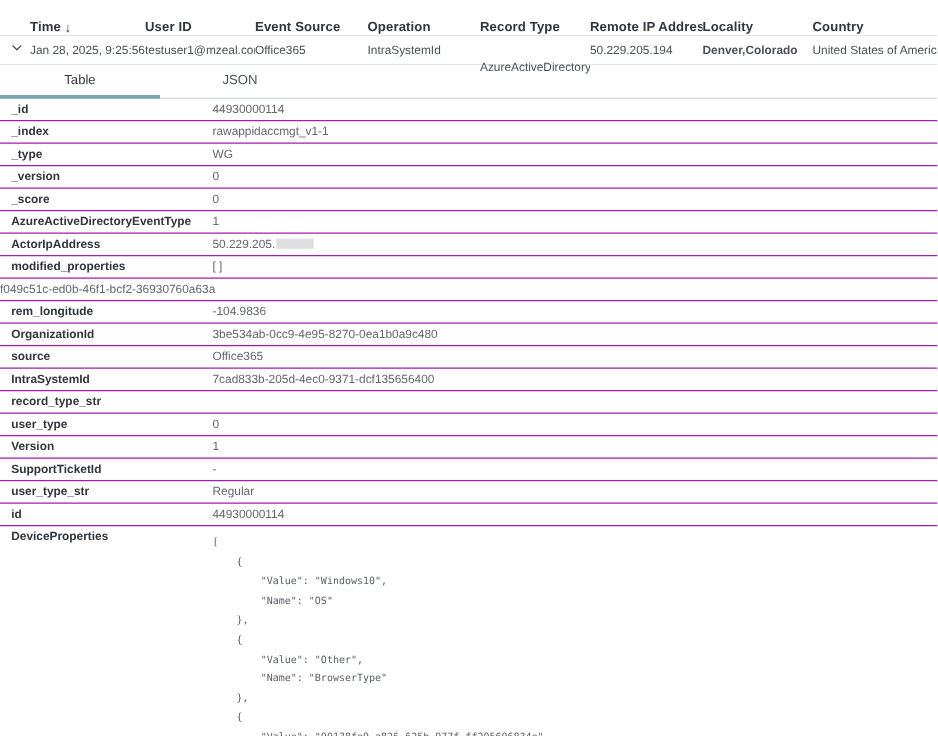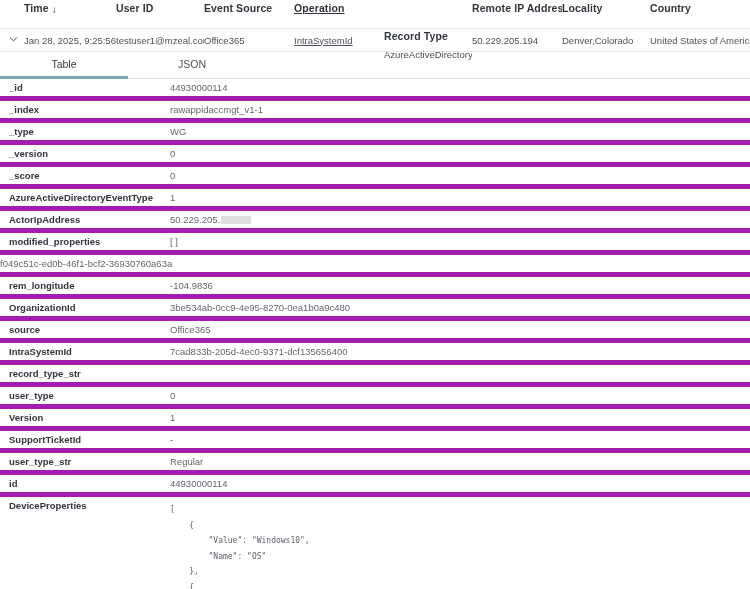--- a/index.html
+++ b/index.html
@@ -15,21 +15,21 @@
     overflow: hidden;
   }
 
   
   .results-grid {
     width: 750px;
     border-bottom: 1px solid #e3e5e8;
   }
   .grid-header {
     display: flex;
-    align-items: flex-start;
+    align-items: flex-end;
     height: 26px;
     padding-top: 2px;
     border-bottom: 1px solid #e3e5e8;
     background: #ffffff;
   }
   .grid-header .col {
     font-size: 10.5px;
     font-weight: bold;
     color: #31353d;
     letter-spacing: 0.1px;
@@ -47,24 +47,24 @@
     color: #4b4f57;
     white-space: nowrap;
     overflow: hidden;
   }
 
   
   .c-expand   { width: 24px;  flex: 0 0 24px; padding-left: 9px; box-sizing: border-box; }
   .c-time     { width: 92px;  flex: 0 0 92px; }
   .c-user     { width: 88px;  flex: 0 0 88px; }
   .c-source   { width: 90px;  flex: 0 0 90px; }
-  .c-op       { width: 90px;  flex: 0 0 90px; text-decoration: underline; }
+  .c-op       { width: 90px;  flex: 0 0 90px; }
   .c-record   { width: 88px;  flex: 0 0 88px; margin-top: 28px; }
   .c-ip       { width: 90px;  flex: 0 0 90px; }
-  .c-locality { width: 88px;  flex: 0 0 88px; }
+  .c-locality { width: 88px;  flex: 0 0 88px; font-weight: bold; }
   .c-country  { width: 100px; flex: 0 0 100px; }
 
   .sort-arrow {
     display: inline-block;
     margin-left: 3px;
     font-size: 10px;
     font-weight: normal;
     color: #31353d;
     transform: translateY(0.5px);
   }
@@ -100,21 +100,21 @@
     border-bottom-color: #7ba6b0;
   }
 
   
   .detail-table {
     width: 750px;
   }
   .detail-row {
     display: flex;
     align-items: flex-start;
-    border-bottom: 5px solid #a21caf;
+    border-bottom: 1px solid #a21caf;
     min-height: 17px;
   }
   .detail-row:last-child { border-bottom: 1px solid #d8dbdf; }
   .detail-key {
     width: 170px;
     flex: 0 0 170px;
     padding: 3px 0 3px 9px;
     box-sizing: border-box;
     font-size: 9.5px;
     font-weight: bold;

